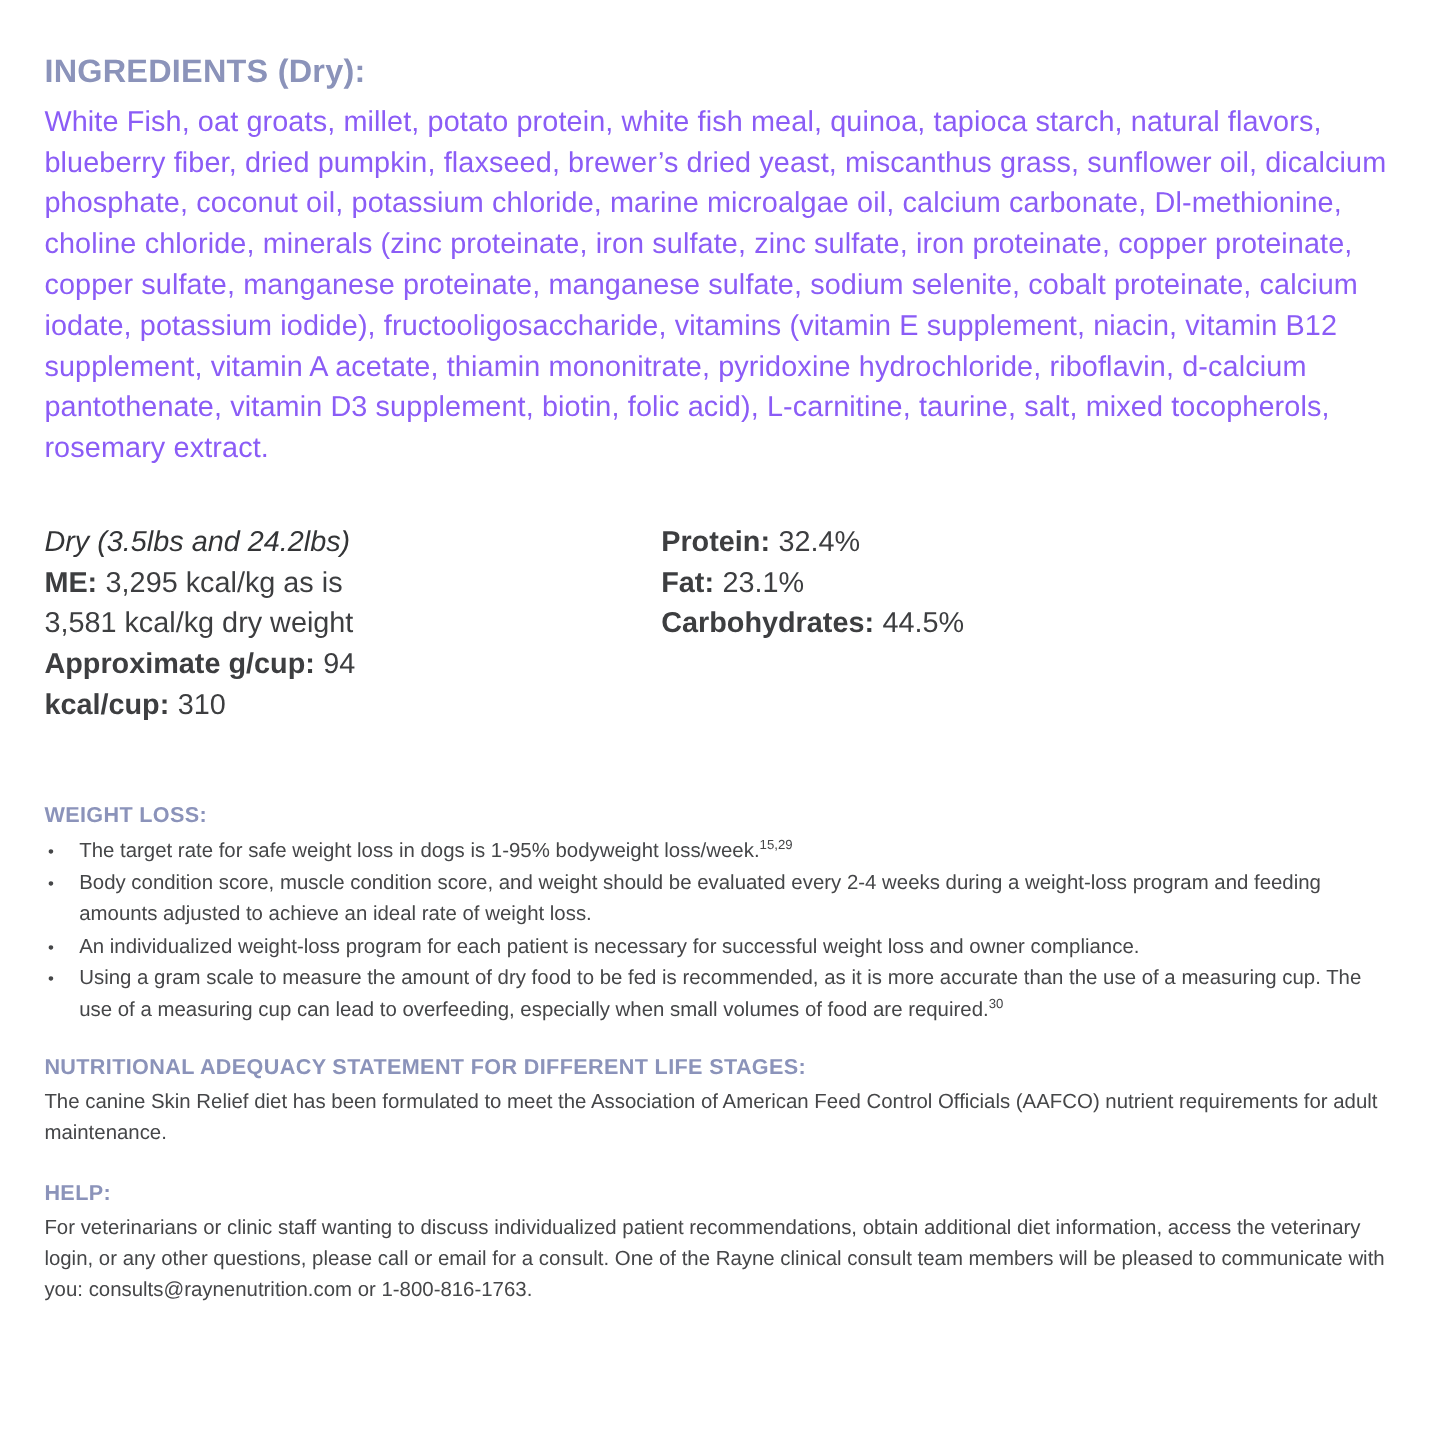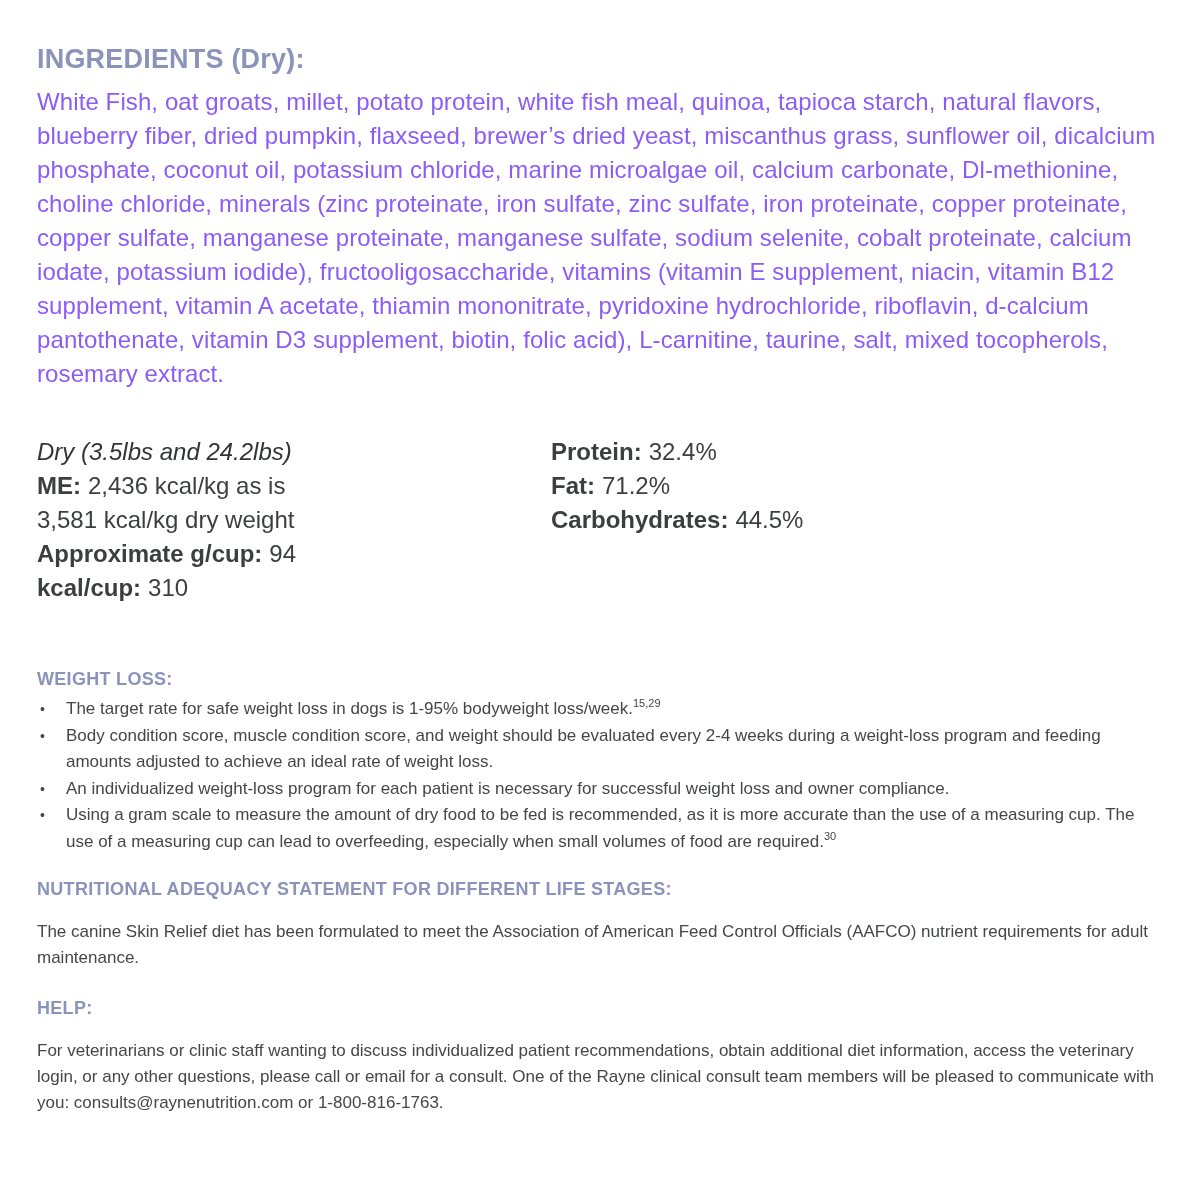--- a/index.html
+++ b/index.html
@@ -32,21 +32,21 @@
   }
   .lbl { font-weight: bold; margin-right: 7px; }
   .lbl:empty { margin-right: 0; }
   .energy-rows { margin-left: 88px; }
 
   .small-sec h2 {
     font-size: 18px; font-weight: bold; color: #8b93ba;
     line-height: 20px; letter-spacing: 0.3px;
   }
   .small-sec p {
-    margin-top: 20px;
+    margin-top: 6px;
     font-size: 17px; line-height: 26px; color: #454648;
   }
   .weightloss { margin-top: 64px; }
   .bullets { margin-top: 7px; }
   .bullet { display: flex; }
   .dot {
     flex: none; width: 29px; padding-left: 3px;
     font-size: 14px; line-height: 26px; color: #454648;
   }
   .btext { flex: 1; font-size: 17px; line-height: 26.5px; color: #454648; }
@@ -63,30 +63,30 @@
   <section>
     <h1>INGREDIENTS (Dry):</h1>
     <p class="body-xl">White Fish, oat groats, millet, potato protein, white fish meal, quinoa, tapioca starch, natural flavors, blueberry fiber, dried pumpkin, flaxseed, brewer’s dried yeast, miscanthus grass, sunflower oil, dicalcium phosphate, coconut oil, potassium chloride, marine microalgae oil, calcium carbonate, Dl-methionine, choline chloride, minerals (zinc proteinate, iron sulfate, zinc sulfate, iron proteinate, copper proteinate, copper sulfate, manganese proteinate, manganese sulfate, sodium selenite, cobalt proteinate, calcium iodate, potassium iodide), fructooligosaccharide, vitamins (vitamin E supplement, niacin, vitamin B12 supplement, vitamin A acetate, thiamin mononitrate, pyridoxine hydrochloride, riboflavin, d-calcium pantothenate, vitamin D3 supplement, biotin, folic acid), L-carnitine, taurine, salt, mixed tocopherols, rosemary extract.</p>
   </section>
 
   <section>
     <div class="nutri-cols">
 
       <div class="col-dry">
         <div class="ital-title">Dry (3.5lbs and 24.2lbs)</div>
-        <div class="nline"><b class="lbl">ME:</b><span>2,436 kcal/kg as is</span></div>
+        <div class="nline"><b class="lbl">ME:</b><span>3,295 kcal/kg as is</span></div>
         <div class="nline"><b class="lbl"></b><span>3,581 kcal/kg dry weight</span></div>
         <div class="nline"><b class="lbl">Approximate g/cup:</b><span>94</span></div>
         <div class="nline"><b class="lbl">kcal/cup:</b><span>310</span></div>
       </div>
 
       <div class="col-energy">
         <div class="energy-rows">
           <div class="nline"><b class="lbl">Protein:</b><span>32.4%</span></div>
-          <div class="nline"><b class="lbl">Fat:</b><span>71.2%</span></div>
+          <div class="nline"><b class="lbl">Fat:</b><span>23.1%</span></div>
           <div class="nline"><b class="lbl">Carbohydrates:</b><span>44.5%</span></div>
         </div>
       </div>
 
     </div>
   </section>
 
   <section class="small-sec weightloss">
     <h2>WEIGHT LOSS:</h2>
     <div class="bullets">

